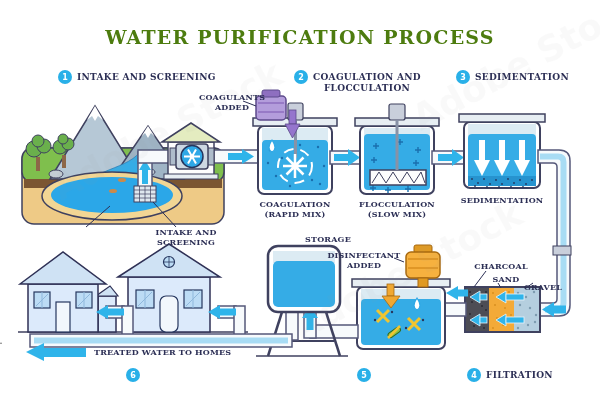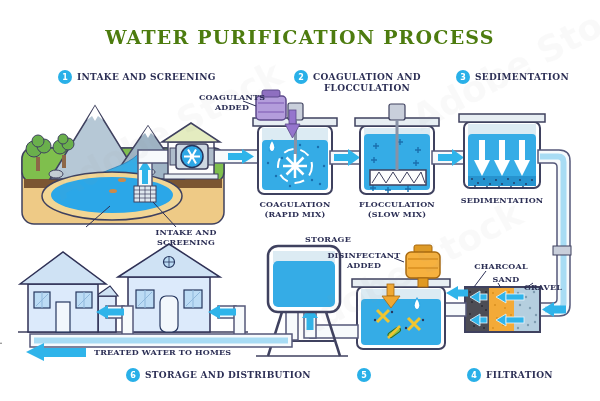--- a/index.html
+++ b/index.html
@@ -373,21 +373,20 @@
   <span class="step-num">2</span>
   <span class="step-label">COAGULATION AND
 FLOCCULATION</span>
 </div>
 <div class="step" style="left:456px;top:70px;">
   <span class="step-num">3</span>
   <span class="step-label">SEDIMENTATION</span>
 </div>
 <div class="step" style="left:126px;top:368px;">
   <span class="step-num">6</span>
-  <span class="step-label">STORAGE AND DISTRIBUTION</span>
 </div>
 <div class="step" style="left:357px;top:368px;">
   <span class="step-num">5</span>
 </div>
 <div class="step" style="left:467px;top:368px;">
   <span class="step-num">4</span>
   <span class="step-label">FILTRATION</span>
 </div>
 
 <div class="ann" style="left:232px;top:92px;">COAGULANTS

